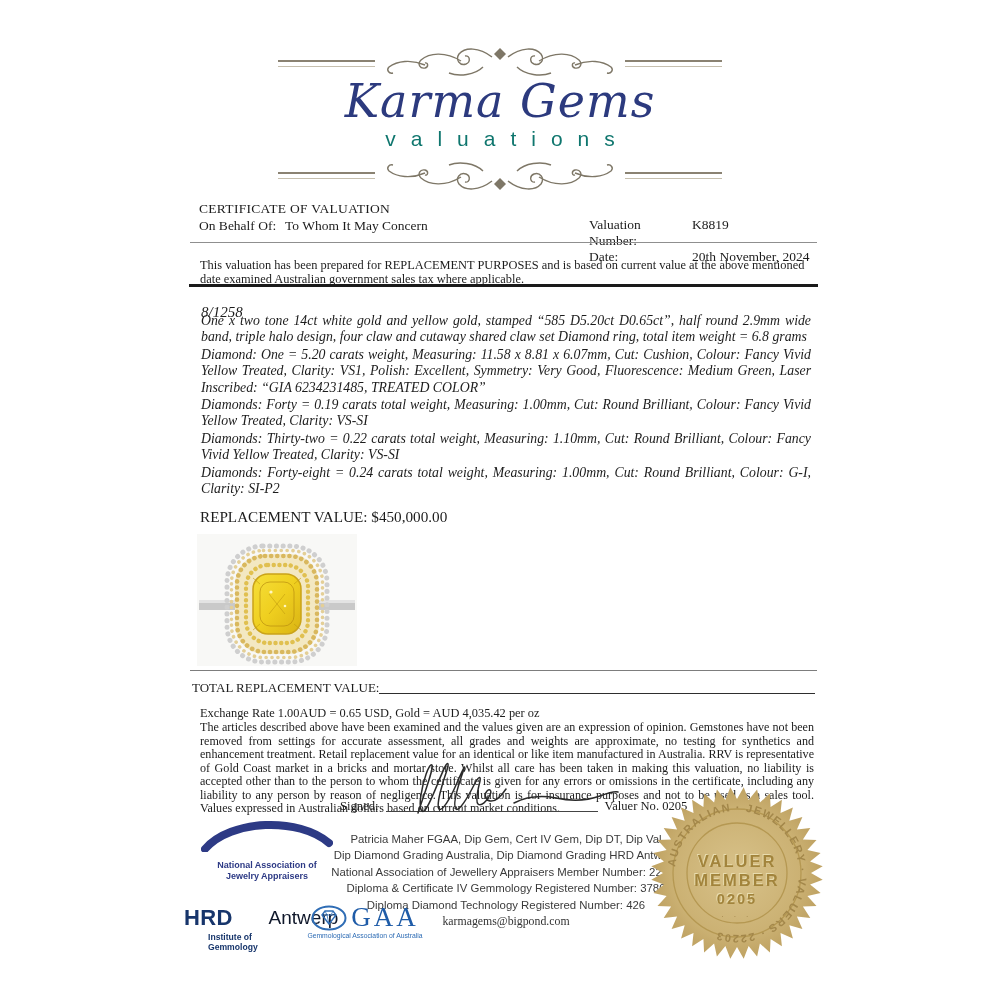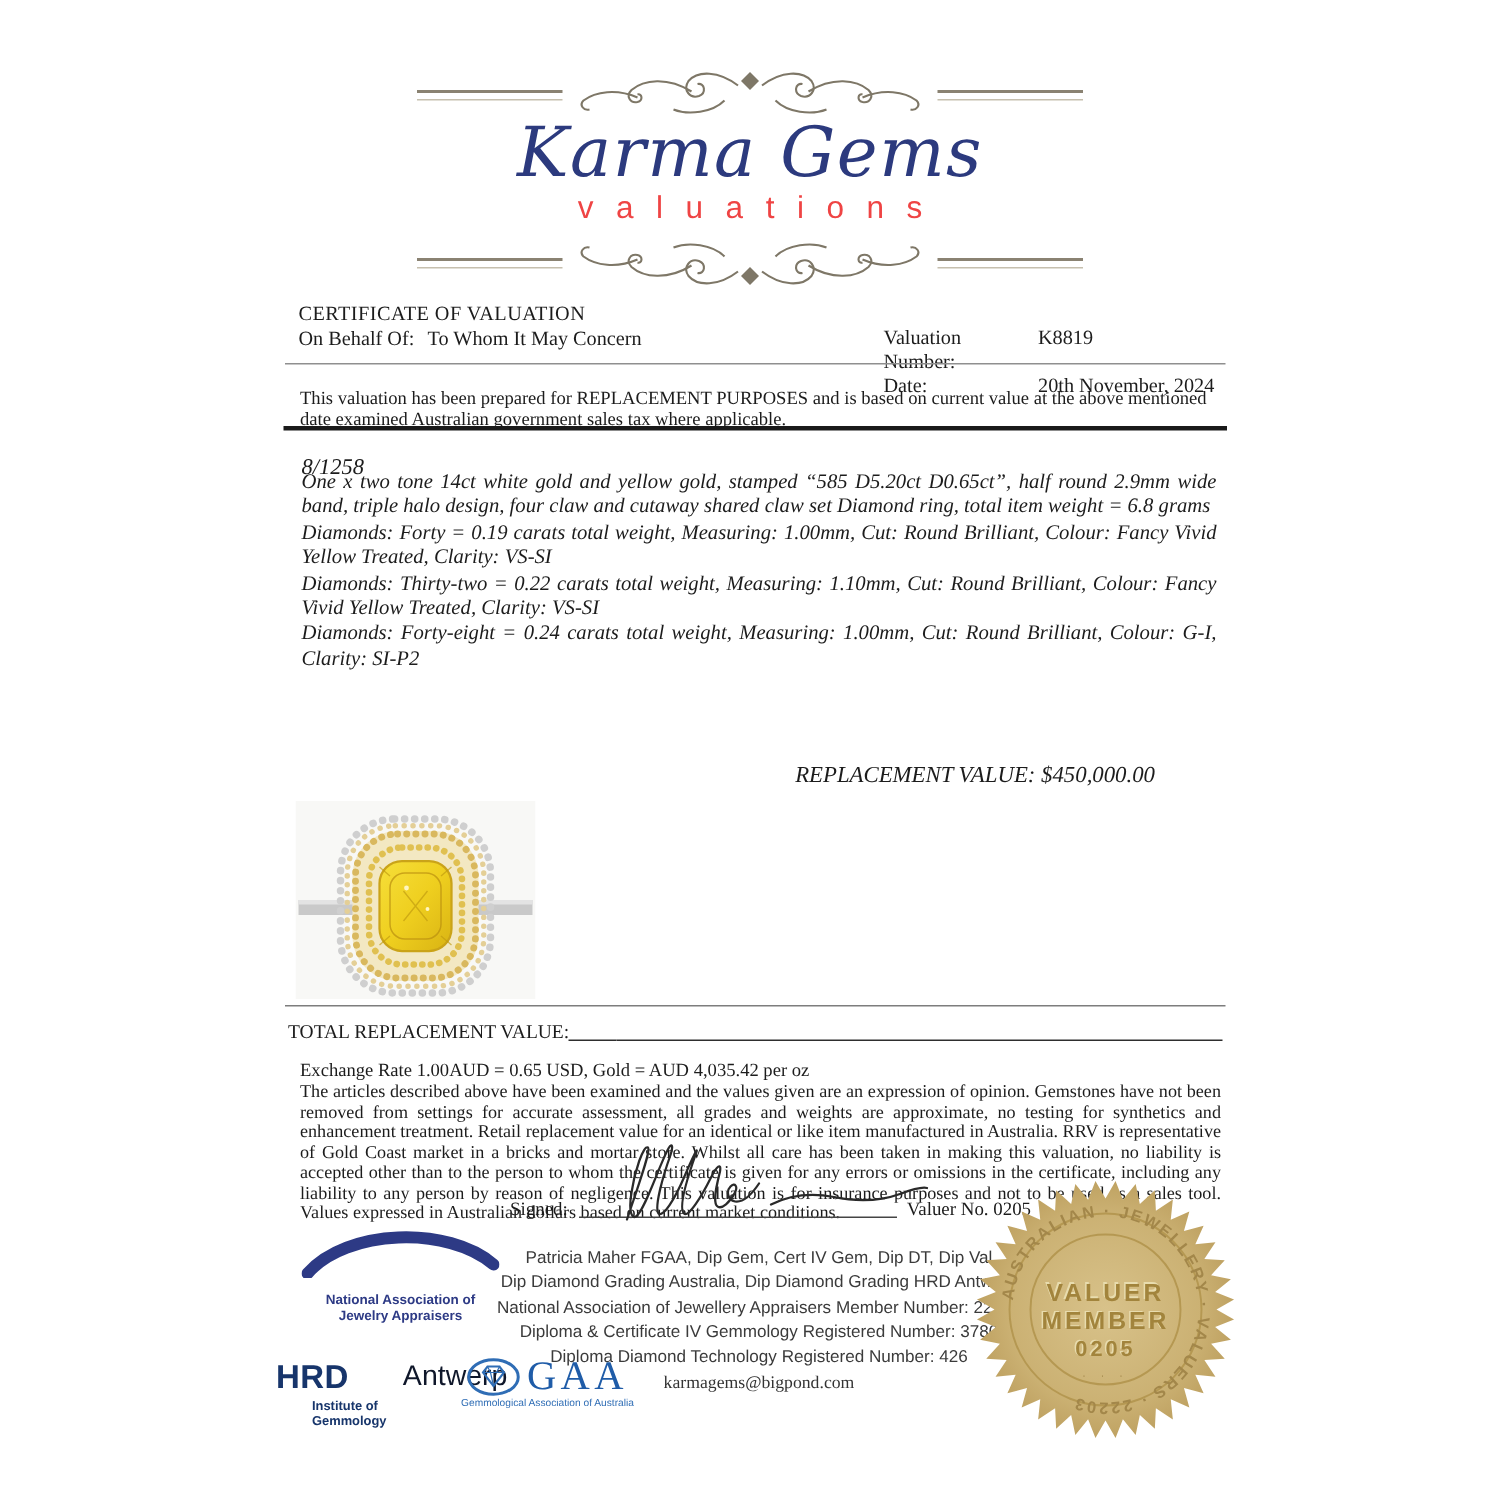--- a/index.html
+++ b/index.html
@@ -6,21 +6,21 @@
   body{width:1000px;height:1000px;background:#ffffff;position:relative;
        font-family:"Liberation Serif",serif;color:#1c1c1c;overflow:hidden;}
 
   
   .logo-block{position:absolute;top:44px;left:278px;width:444px;}
   .orn-row{display:flex;align-items:center;height:38px;}
   .orn-line{flex:1;height:4px;border-top:2px solid #8a8272;border-bottom:1px solid #c6bfae;}
   .brand-script{text-align:center;font-family:"DejaVu Serif",serif;font-style:italic;
       font-size:46px;line-height:50px;color:#2c3a7e;margin-top:-6px;letter-spacing:1px;}
   .brand-sub{text-align:center;font-family:"Liberation Sans",sans-serif;font-size:21px;
-      letter-spacing:15px;text-indent:15px;color:#ef4444;margin:1px 0 5px;}
+      letter-spacing:15px;text-indent:15px;color:#0f766e;margin:1px 0 5px;}
   .orn-flip{transform:scaleY(-1);}
 
   
   .hdr{position:absolute;top:201px;left:199px;width:616px;font-size:13.5px;line-height:16px;}
   .hdr-title{letter-spacing:.3px;}
   .hdr-behalf{display:flex;margin-top:1px;}
   .hdr-behalf .lbl{width:86px;}
   .hdr-right{position:absolute;left:390px;top:16px;width:230px;}
   .hdr-right .row{display:flex;}
   .hdr-right .lbl{width:103px;}
@@ -29,21 +29,21 @@
   .rule-thick{position:absolute;top:284px;left:189px;width:629px;border-top:3.5px solid #1a1a1a;}
 
   .notice{position:absolute;top:259px;left:200px;width:613px;font-size:12.4px;line-height:13.5px;}
 
   
   .item-ref{position:absolute;top:304px;left:201px;font-style:italic;font-size:15px;}
   .desc{position:absolute;top:313px;left:201px;width:610px;font-style:italic;
         font-size:13.8px;line-height:16.4px;text-align:justify;}
   .desc p{margin:0 0 1px 0;}
   .replacement-value{position:absolute;top:508px;left:200px;width:612px;box-sizing:border-box;
-        padding-right:42px;text-align:right;font-style:italic;font-size:15.2px;}
+        padding-right:42px;font-size:15.2px;}
 
   
   .ring-photo{position:absolute;top:534px;left:197px;width:160px;height:132px;}
 
   
   .total-line{position:absolute;top:680px;left:192px;width:623px;display:flex;
         align-items:flex-end;font-size:13px;white-space:nowrap;}
   .rule-fill{border-bottom:1.3px solid #2e2e2e;margin-bottom:2px;}
   .rf-short{width:32px;}
   .rf-grow{flex:1;}
@@ -142,20 +142,21 @@
   </div>
 </div>
 
 <div class="rule-thin" style="top:242px;"></div>
 <div class="notice">This valuation has been prepared for REPLACEMENT PURPOSES and is based on current value at the above mentioned date examined Australian government sales tax where applicable.</div>
 <div class="rule-thick"></div>
 
 <div class="item-ref">8/1258</div>
 <div class="desc">
   <p>One x two tone 14ct white gold and yellow gold, stamped “585 D5.20ct D0.65ct”, half round 2.9mm wide band, triple halo design, four claw and cutaway shared claw set Diamond ring, total item weight = 6.8 grams</p>
+  <p>Diamond: One = 5.20 carats weight, Measuring: 11.58 x 8.81 x 6.07mm, Cut: Cushion, Colour: Fancy Vivid Yellow Treated, Clarity: VS1, Polish: Excellent, Symmetry: Very Good, Fluorescence: Medium Green, Laser Inscribed: “GIA 6234231485, TREATED COLOR”</p>
   <p>Diamonds: Forty = 0.19 carats total weight, Measuring: 1.00mm, Cut: Round Brilliant, Colour: Fancy Vivid Yellow Treated, Clarity: VS-SI</p>
   <p>Diamonds: Thirty-two = 0.22 carats total weight, Measuring: 1.10mm, Cut: Round Brilliant, Colour: Fancy Vivid Yellow Treated, Clarity: VS-SI</p>
   <p>Diamonds: Forty-eight = 0.24 carats total weight, Measuring: 1.00mm, Cut: Round Brilliant, Colour: G-I, Clarity: SI-P2</p>
 </div>
 <div class="replacement-value">REPLACEMENT VALUE: $450,000.00</div>
 
 <div class="ring-photo">
   <svg width="160" height="132" viewBox="0 0 160 132">
     <defs>
       <linearGradient id="cg" x1="0" y1="0" x2="1" y2="1">

